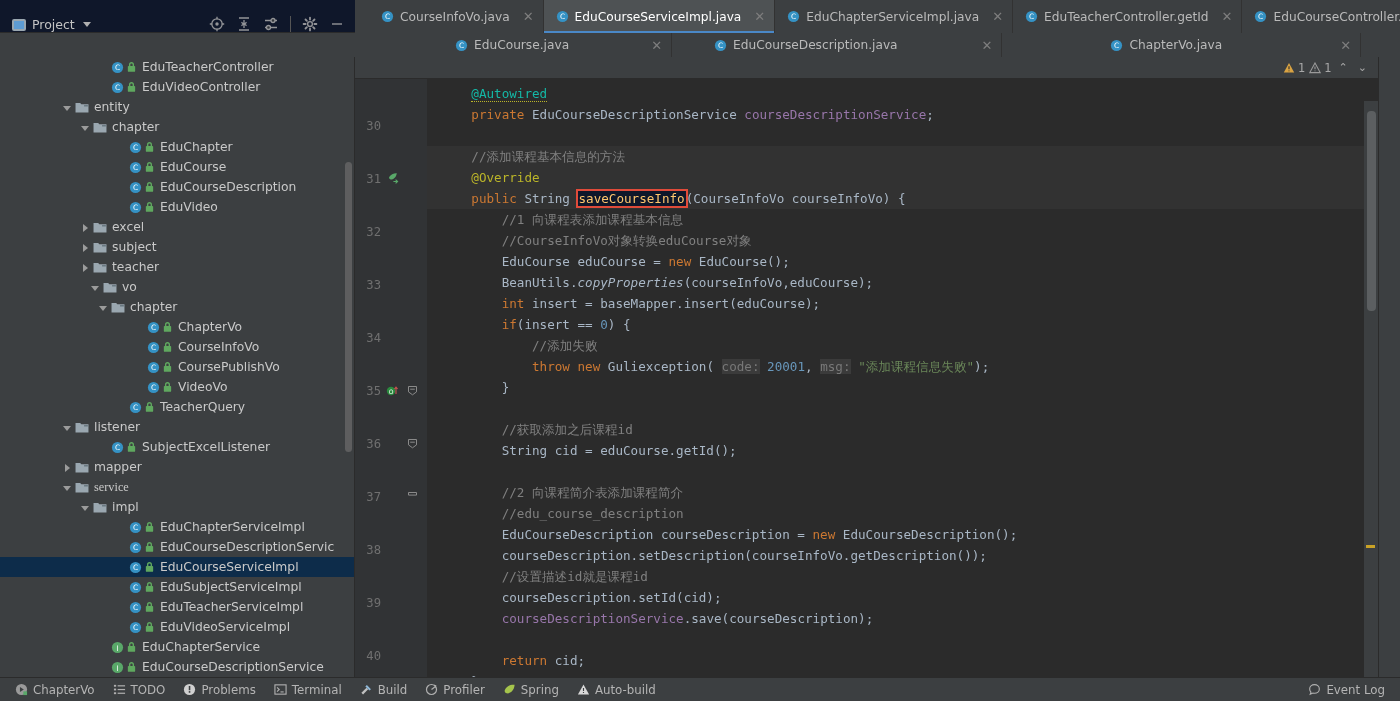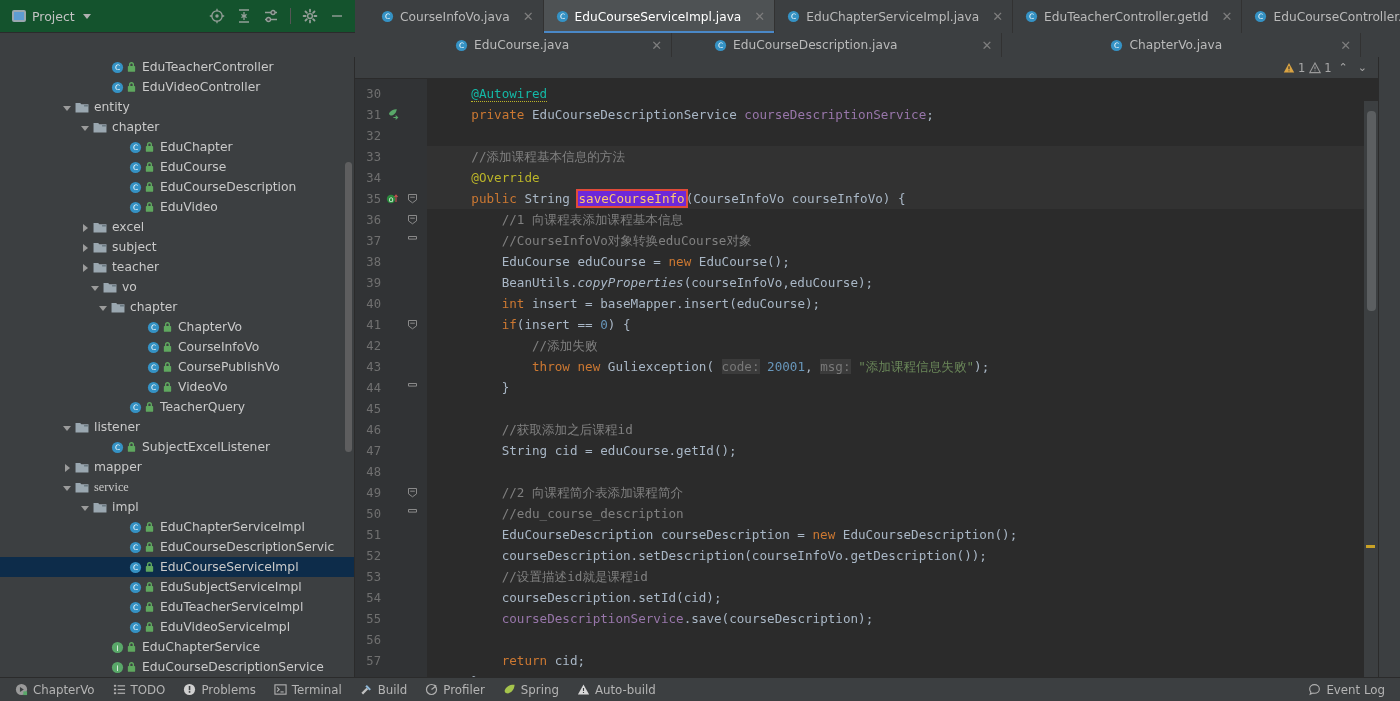--- a/index.html
+++ b/index.html
@@ -11,22 +11,22 @@
     color: #bbbbbb;
     overflow: hidden;
   }
   .app { position: relative; width: 1400px; height: 701px; display: flex; flex-direction: column; }
 
   
   .top-row { display: flex; height: 33px; flex: 0 0 33px; }
 
   .proj-header {
     width: 355px; flex: 0 0 355px;
-    background: #14532d;
-    display: flex; align-items: center;
+    background: #0f172a;
+    display: flex; align-items: flex-end;
     padding: 0 6px;
     border-bottom: 1px solid #2b2b2b;
   }
   .proj-title { display: flex; align-items: center; gap: 6px; padding-left: 6px;}
   .proj-icon {
     width: 14px; height: 12px; background: #5e9cd3;
     border: 2px solid #9aa7b0; border-radius: 2px;
     display: inline-block;
   }
   .proj-label { font-size: 12.5px; color: #c3c3c3; }
@@ -116,21 +116,21 @@
   .chev { color: #a8a8a8; font-size: 11px; padding: 0 3px;}
 
   .code-area { flex: 1 1 auto; display: flex; position: relative; overflow: hidden; background: #2b2b2b; }
   .gutter {
     width: 72px; flex: 0 0 72px; background: #313335;
     position: relative; padding-top: 4px;
   }
   .gline {
     height: 21px; display: flex; align-items: center; justify-content: flex-start;
     font-family: "DejaVu Sans Mono", "Liberation Mono", monospace;
-    font-size: 12.2px; color: #707070; position: relative;
+    font-size: 12.2px; color: #707070; position: relative; margin-top: 32px;
   }
   .gnum { width: 28px; text-align: right; padding-right: 2px; }
   .gmark { width: 18px; display: flex; align-items: center; justify-content: center; }
   .gfold { width: 22px; display: flex; align-items: center; justify-content: center; }
 
   .code {
     flex: 1 1 auto; padding-top: 4px; position: relative;
     font-family: "DejaVu Sans Mono", "Liberation Mono", monospace;
     font-size: 12.6px; color: #a9b7c6;
     overflow: hidden;
@@ -143,21 +143,21 @@
   .ann  { color: #bbb529; }
   .ann-u { color: #14b8a6; border-bottom: 1px dotted #bbb529; }
   .cmt  { color: #808080; }
   .str  { color: #6a8759; }
   .num  { color: #6897bb; }
   .fld  { color: #9876aa; }
   .stat { color: #a9b7c6; font-style: italic; }
   .hint { color: #787878; background: #3b3b3b; }
   .txt  { color: #a9b7c6; }
   .boxed {
-    outline: 2px solid #e04b3a; background: #6d28d9; color: #ffc66d;
+    outline: 2px solid #e04b3a; background: #0f172a; color: #ffc66d;
     padding: 0 1px;
   }
 
   
   .ed-scroll {
     position: absolute; right: 0; top: 22px; bottom: 0; width: 14px;
     background: #3c3f41;
   }
   .ed-thumb {
     position: absolute; right: 2px; top: 10px; width: 9px; height: 200px;

